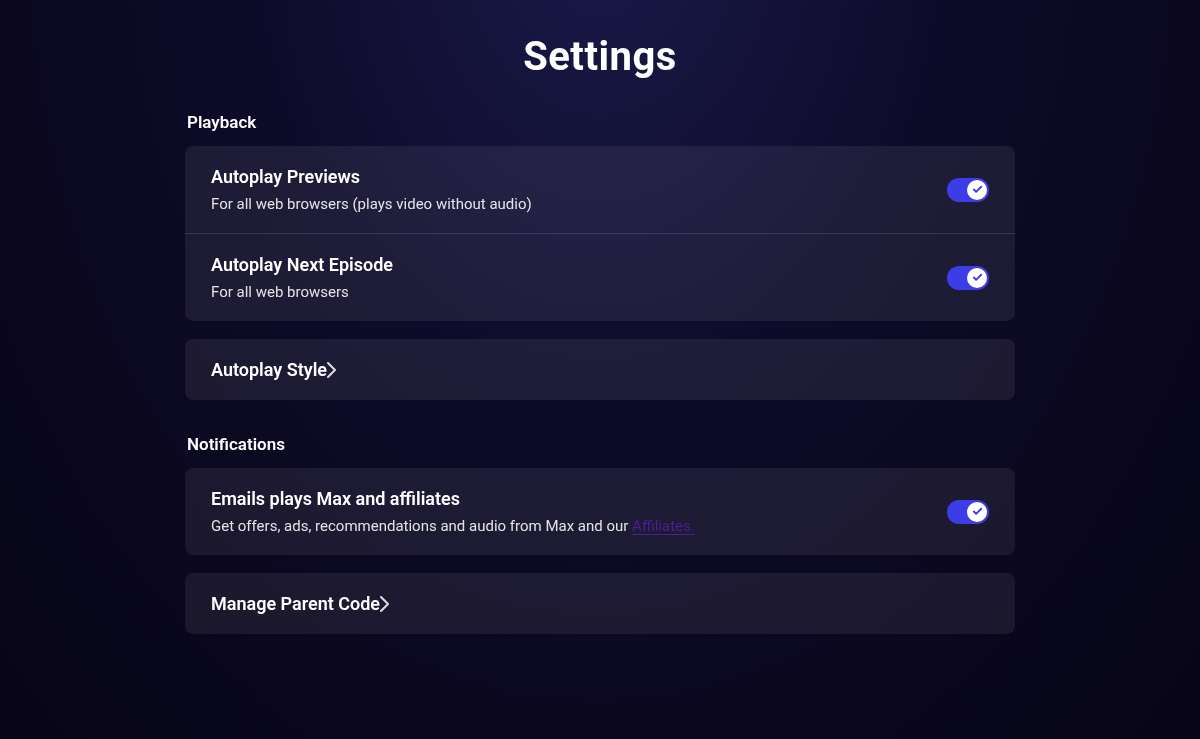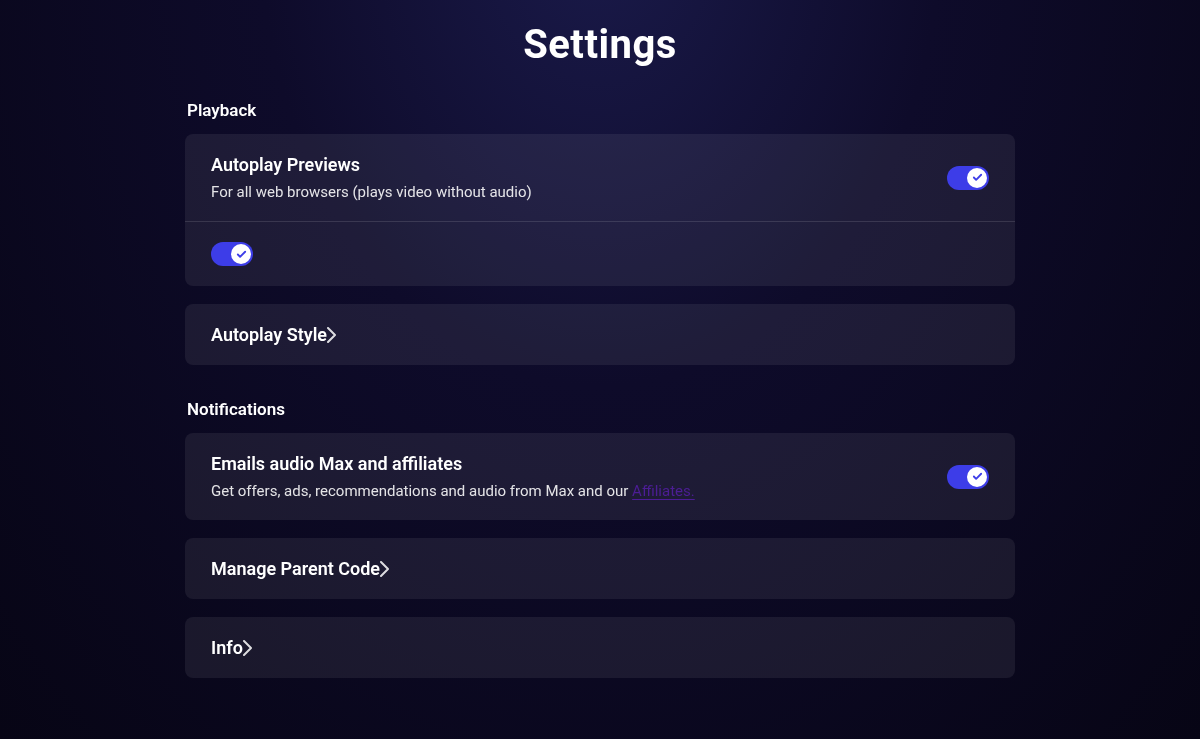--- a/index.html
+++ b/index.html
@@ -10,21 +10,21 @@
     body {
       width: 1200px;
       height: 739px;
       background: radial-gradient(ellipse at 50% -10%, #1a1a4a 0%, #0e0b2a 40%, #070515 100%);
       font-family: -apple-system, BlinkMacSystemFont, "Segoe UI", Roboto, Helvetica, Arial, sans-serif;
       color: #ffffff;
       overflow: hidden;
     }
     .container {
       width: 830px;
-      margin: 4px auto;
+      margin: 16px auto;
       padding-top: 17px;
     }
     .page-title {
       text-align: center;
       font-size: 40px;
       font-weight: 700;
       margin-bottom: 32px;
       letter-spacing: 0.5px;
     }
     .section-label {
@@ -128,20 +128,24 @@
       <div class="toggle">
         <div class="toggle-knob">
           <svg viewBox="0 0 24 24" fill="none" stroke="#3d3de8" stroke-width="4" stroke-linecap="round" stroke-linejoin="round">
               <polyline points="20 6 9 17 4 12"></polyline>
             </svg>
         </div>
       </div>
     </div>
 
     <div class="row row-divider">
+      <div class="row-text">
+        <div class="row-title">Autoplay Next Episode</div>
+        <div class="row-desc">For all web browsers</div>
+      </div>
       <div class="toggle">
         <div class="toggle-knob">
           <svg viewBox="0 0 24 24" fill="none" stroke="#3d3de8" stroke-width="4" stroke-linecap="round" stroke-linejoin="round">
               <polyline points="20 6 9 17 4 12"></polyline>
             </svg>
         </div>
       </div>
     </div>
   </div>
 
@@ -154,21 +158,21 @@
           </svg>
       </div>
     </div>
   </div>
 
   <div class="section-label section-gap">Notifications</div>
 
   <div class="card">
     <div class="row">
       <div class="row-text">
-        <div class="row-title">Emails audio Max and affiliates</div>
+        <div class="row-title">Emails plays Max and affiliates</div>
         <div class="row-desc">
           <span>Get offers, ads, recommendations and audio from Max and our </span><span class="link">Affiliates.</span>
         </div>
       </div>
       <div class="toggle">
         <div class="toggle-knob">
           <svg viewBox="0 0 24 24" fill="none" stroke="#3d3de8" stroke-width="4" stroke-linecap="round" stroke-linejoin="round">
               <polyline points="20 6 9 17 4 12"></polyline>
             </svg>
         </div>
@@ -180,23 +184,13 @@
     <div class="row">
       <div class="row-title-solo">Manage Parent Code</div>
       <div class="chevron">
         <svg viewBox="0 0 9 16" fill="none" stroke="currentColor" stroke-width="2" stroke-linecap="round" stroke-linejoin="round">
             <polyline points="1 1 8 8 1 15"></polyline>
           </svg>
       </div>
     </div>
   </div>
 
-  <div class="card">
-    <div class="row">
-      <div class="row-title-solo">Info</div>
-      <div class="chevron">
-        <svg viewBox="0 0 9 16" fill="none" stroke="currentColor" stroke-width="2" stroke-linecap="round" stroke-linejoin="round">
-            <polyline points="1 1 8 8 1 15"></polyline>
-          </svg>
-      </div>
-    </div>
-  </div>
 </div>
 
 </body></html>

